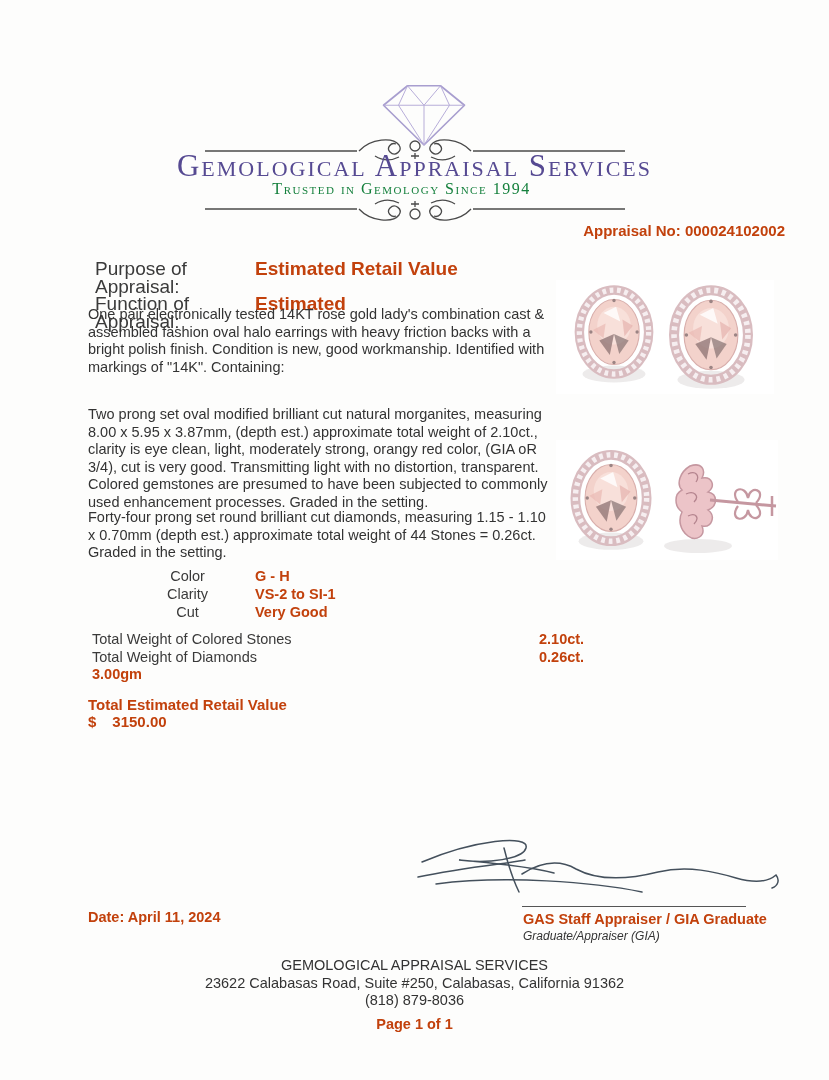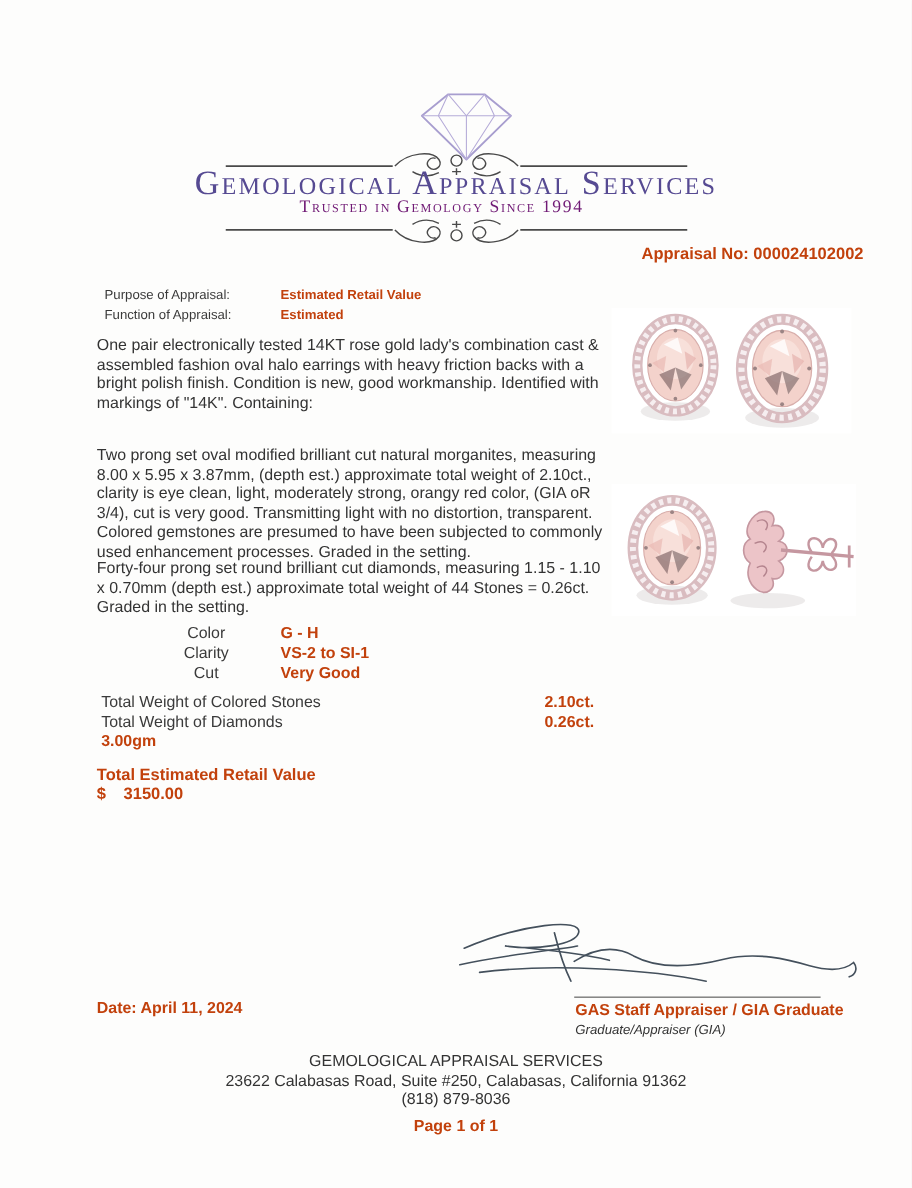--- a/index.html
+++ b/index.html
@@ -27,43 +27,43 @@
     font-family:"Liberation Serif", serif;
     font-variant:small-caps;
     font-size:31px;letter-spacing:2px;
     color:#564a92;line-height:32px;
   }
   .brand-subtitle{
     left:0;top:180px;width:803px;text-align:center;
     font-family:"Liberation Serif", serif;
     font-variant:small-caps;
     font-size:16px;letter-spacing:1.5px;
-    color:#701a75;line-height:18px;
+    color:#15803d;line-height:18px;
   }
   .appraisal-no{right:44px;top:222px;font-size:15px;}
 
   
-  .info-block{left:95px;top:260px;font-size:12px;line-height:17.5px;}
+  .info-block{left:95px;top:260px;font-size:19px;line-height:17.5px;}
   .info-row{display:flex;}
   .info-row .lbl{width:160px;color:#3a3a3a;}
 
   
   .para{left:88px;width:462px;}
   .para.p1{top:306px;}
   .para.p2{top:387px;margin-top:19px;}
   .para.p3{top:509px;}
 
   
   .grades{left:120px;top:567px;font-size:14.5px;line-height:18px;text-align:center;}
   .grade-row{display:flex;}
   .grade-row .lbl{width:135px;color:#3a3a3a;}
 
   
   .totals{left:92px;top:631px;width:560px;font-size:14.5px;line-height:17.5px;}
-  .total-row{display:flex;}
+  .total-row{display:flex;gap:44px;}
   .total-row .lbl{width:403px;color:#3a3a3a;}
   .retail-line{left:88px;top:696px;width:657px;display:flex;justify-content:space-between;font-size:15px;flex-direction:column;}
   .retail-line .amount .cur{display:inline-block;margin-right:16px;}
 
   
   .photo{background:#fff;}
   .photo-front{left:556px;top:280px;width:218px;height:114px;}
   .photo-side{left:556px;top:440px;width:222px;height:120px;}
 
   

